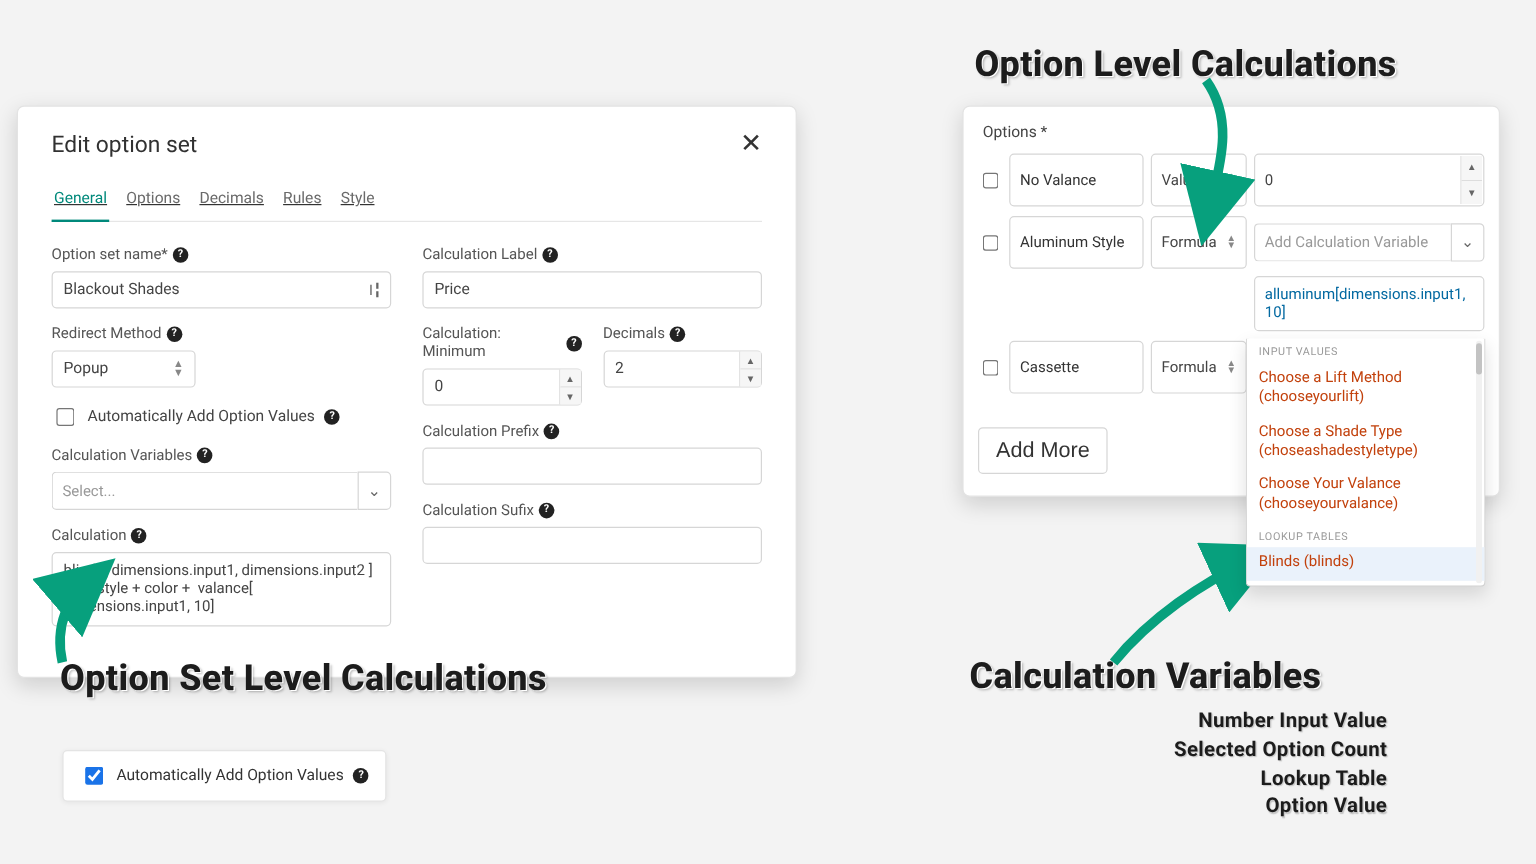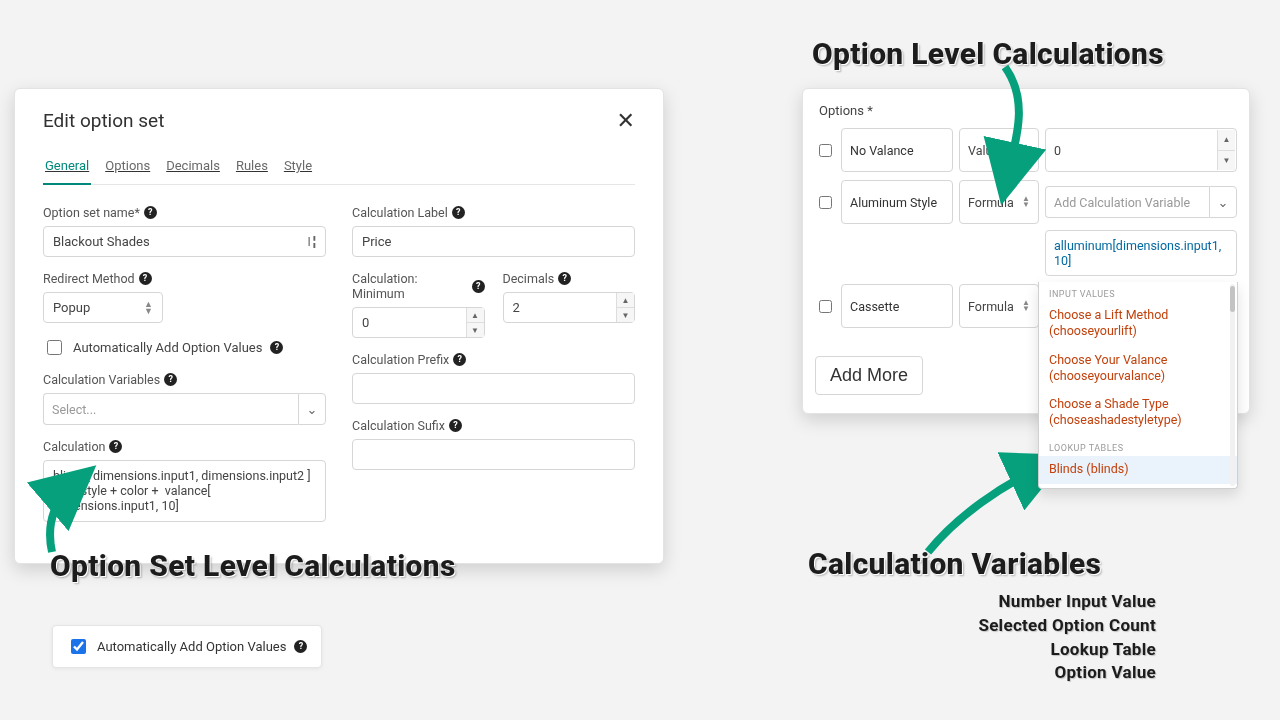--- a/index.html
+++ b/index.html
@@ -448,22 +448,22 @@
       <div class="formula-caret">⌄</div>
     </div>
   </div>
 
   <button class="add-more">Add More</button>
 </div>
 
 <div class="dropdown">
   <div class="group-label">INPUT VALUES</div>
   <div class="item">Choose a Lift Method (chooseyourlift)</div>
+  <div class="item">Choose a Shade Type (choseashadestyletype)</div>
   <div class="item">Choose Your Valance (chooseyourvalance)</div>
-  <div class="item">Choose a Shade Type (choseashadestyletype)</div>
   <div class="group-label">LOOKUP TABLES</div>
   <div class="item hl">Blinds (blinds)</div>
   <div class="dropdown-scroll"></div>
 </div>
 
 <div class="annot big" style="left:812px; top:36px">Option Level Calculations</div>
 <div class="annot big" style="left:50px;  top:548px">Option Set Level Calculations</div>
 <div class="annot big" style="left:808px; top:546px">Calculation Variables</div>
 <div class="annot sub" style="left:924px; top:590px; width:232px">
   <div>Number Input Value</div>

